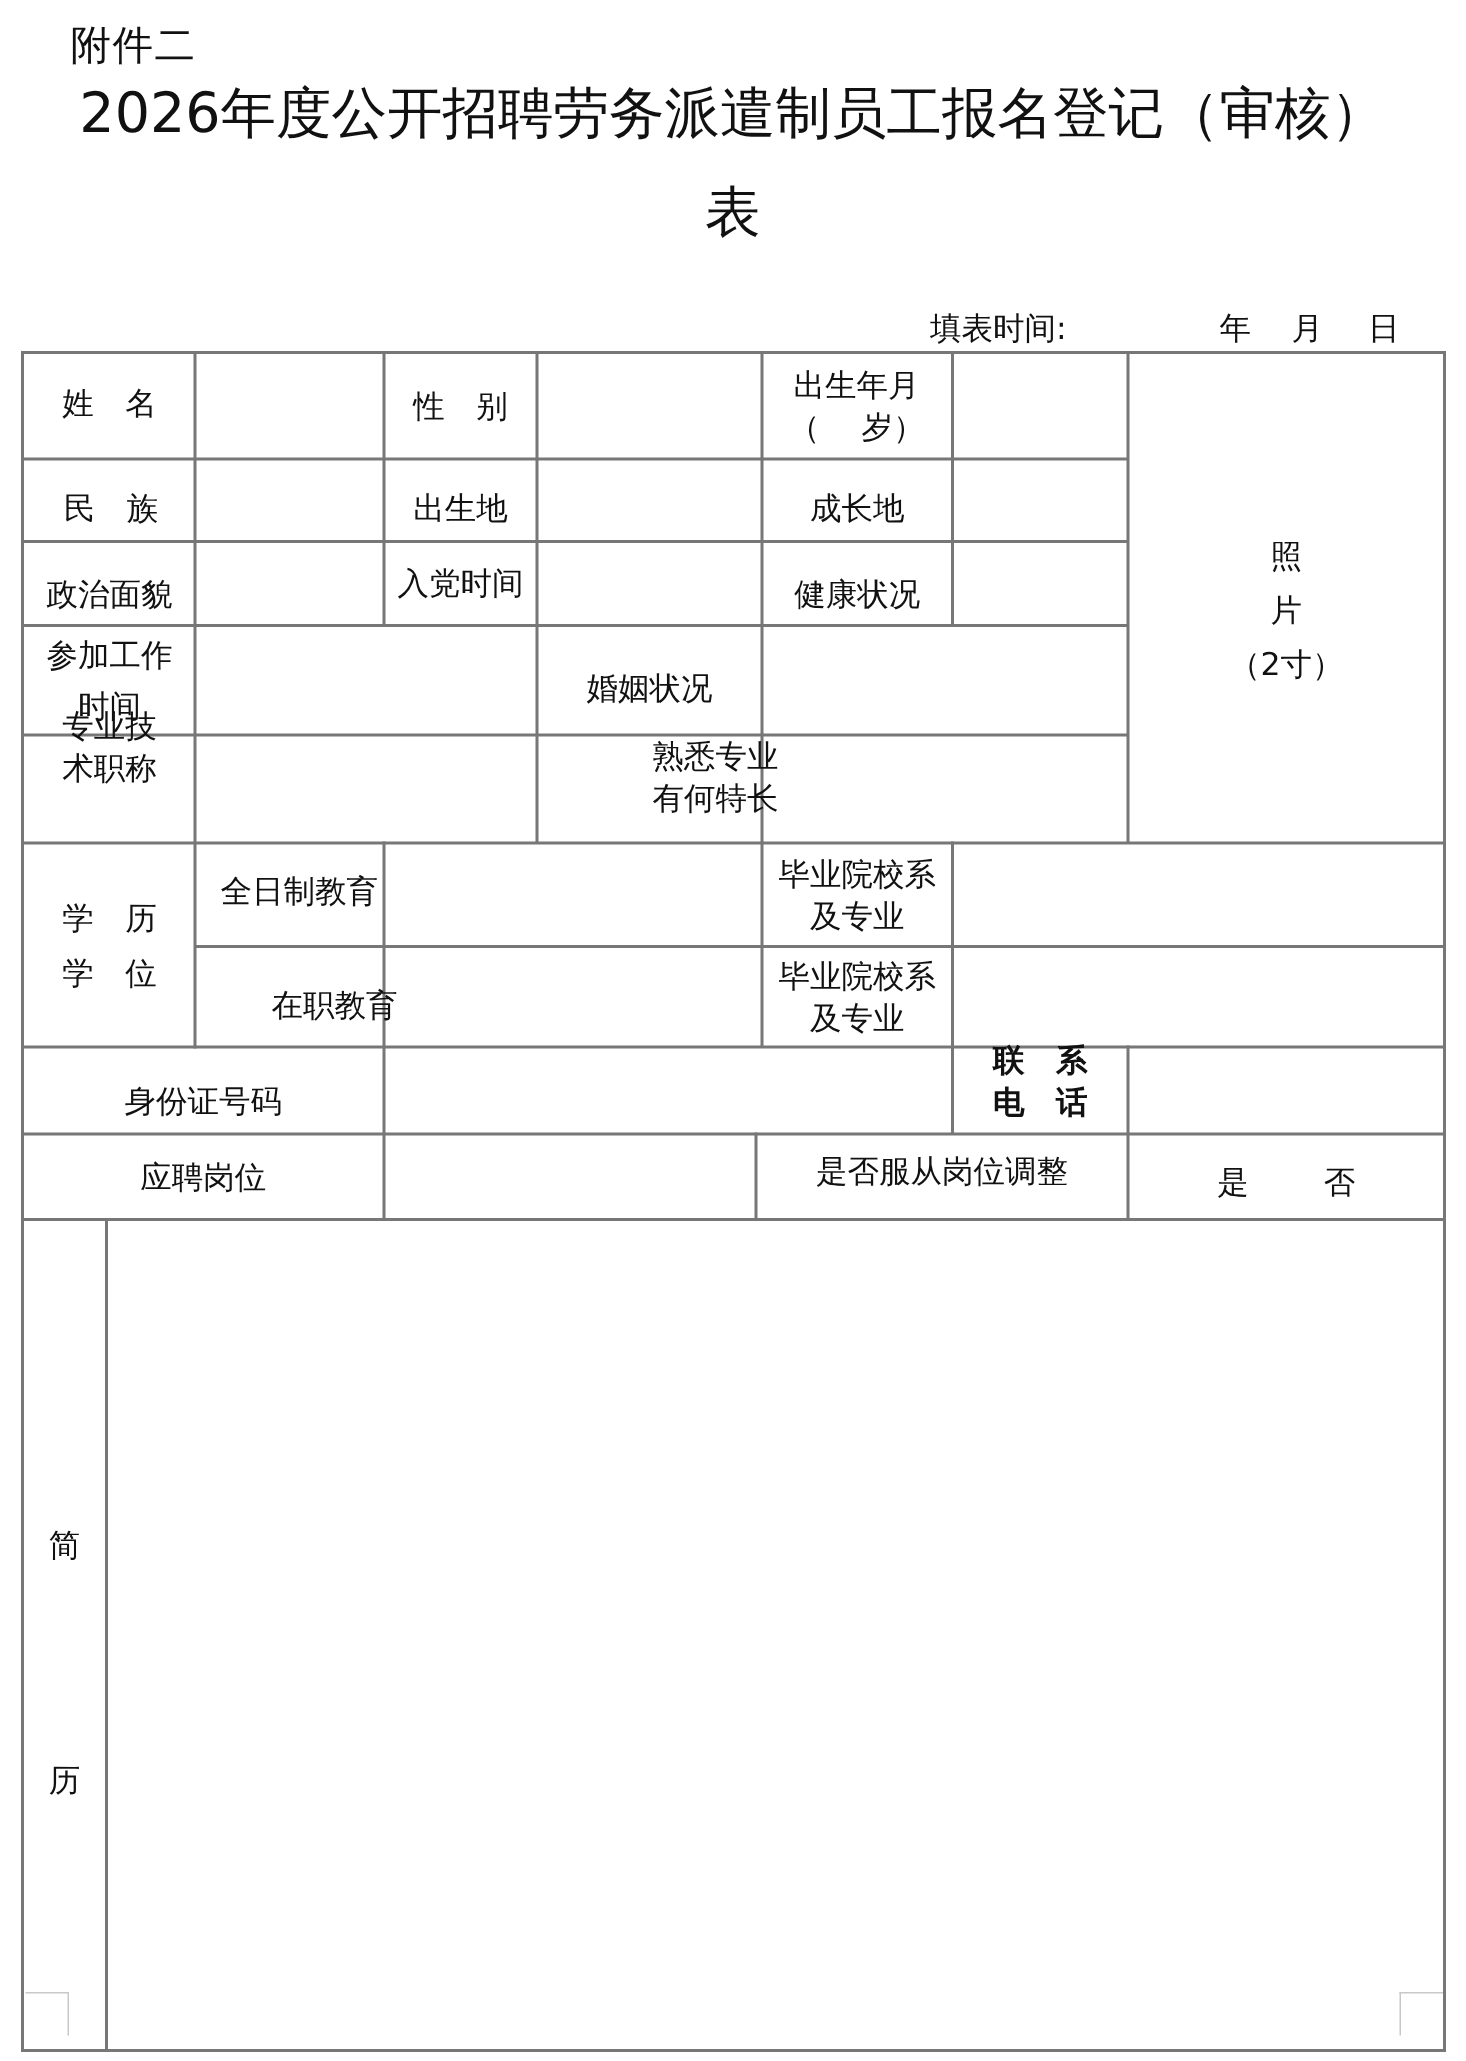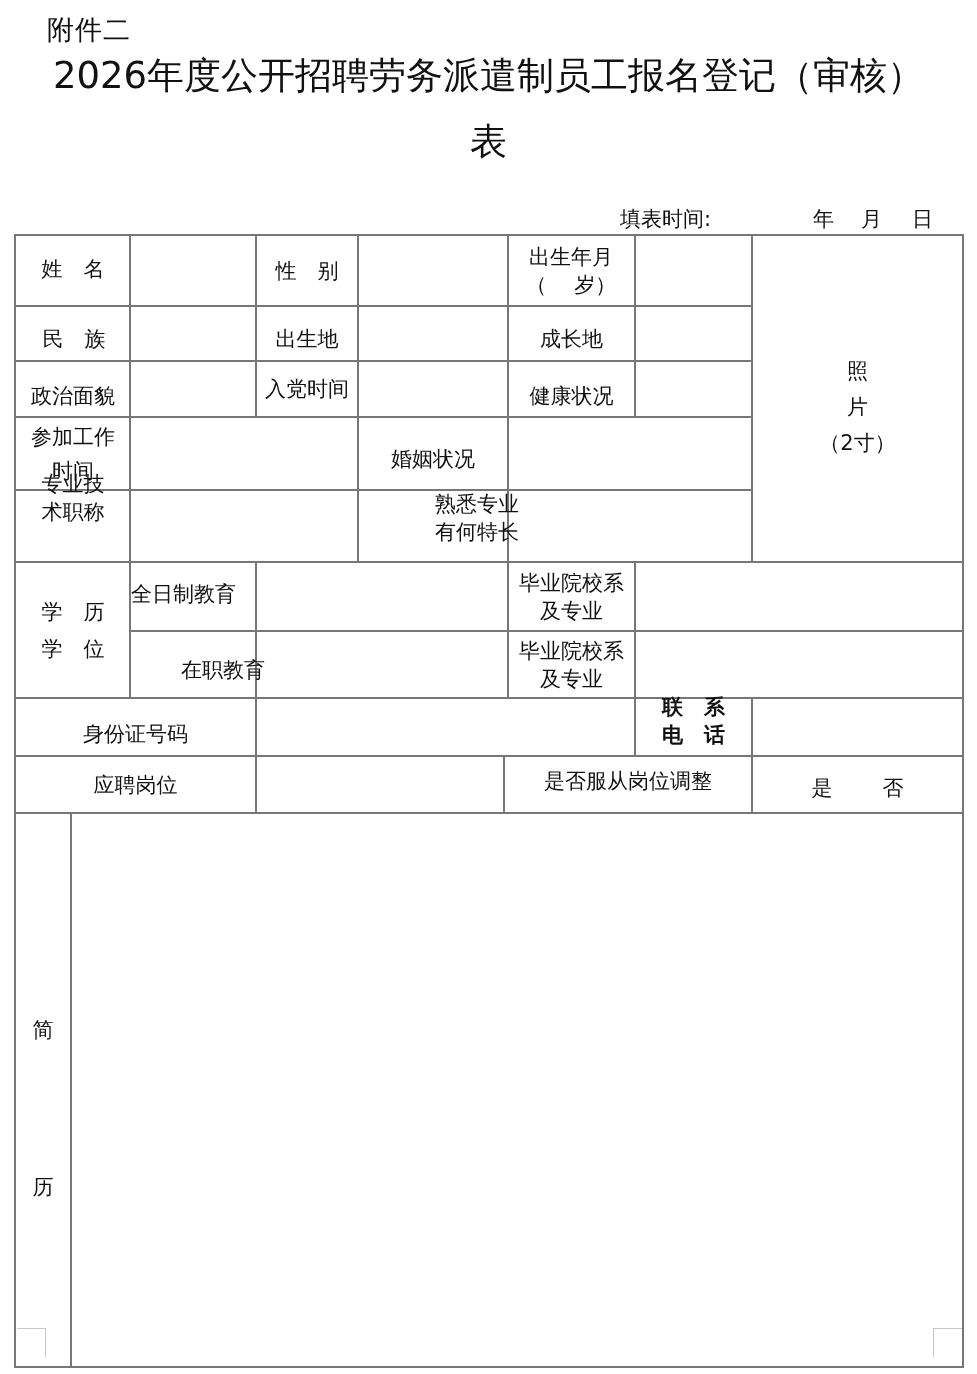--- a/index.html
+++ b/index.html
@@ -105,21 +105,21 @@
 <div class="cell" style="left:359px; top:491px; width:148px; height:54px; flex-direction:column;margin-left:44px;">
   <span>熟悉专业</span>
   <span>有何特长</span>
 </div>
 <div class="field" style="left:509px; top:491px; width:242px; height:70px;"></div>
 
 <div class="cell" style="left:16px; top:563px; width:114px; height:135px; flex-direction:column; line-height:37px;">
   <span>学　历</span>
   <span>学　位</span>
 </div>
-<div class="cell" style="left:131px; top:563px; width:124px; height:68px; justify-content:flex-start; padding-left:0px; padding-bottom:6px;">全日制教育</div>
+<div class="cell" style="left:131px; top:563px; width:124px; height:68px; justify-content:flex-start; padding-left:16px; padding-bottom:6px;">全日制教育</div>
 <div class="field" style="left:257px; top:563px; width:250px; height:67px;"></div>
 <div class="cell" style="left:509px; top:563px; width:125px; height:68px; flex-direction:column;">
   <span>毕业院校系</span>
   <span>及专业</span>
 </div>
 <div class="field" style="left:636px; top:563px; width:326px; height:67px;"></div>
 
 <div class="cell" style="left:131px; top:632px; width:124px; height:66px; padding-top:10px;margin-left:30px;">在职教育</div>
 <div class="field" style="left:257px; top:632px; width:250px; height:65px;"></div>
 <div class="cell" style="left:509px; top:632px; width:125px; height:66px; flex-direction:column;">

